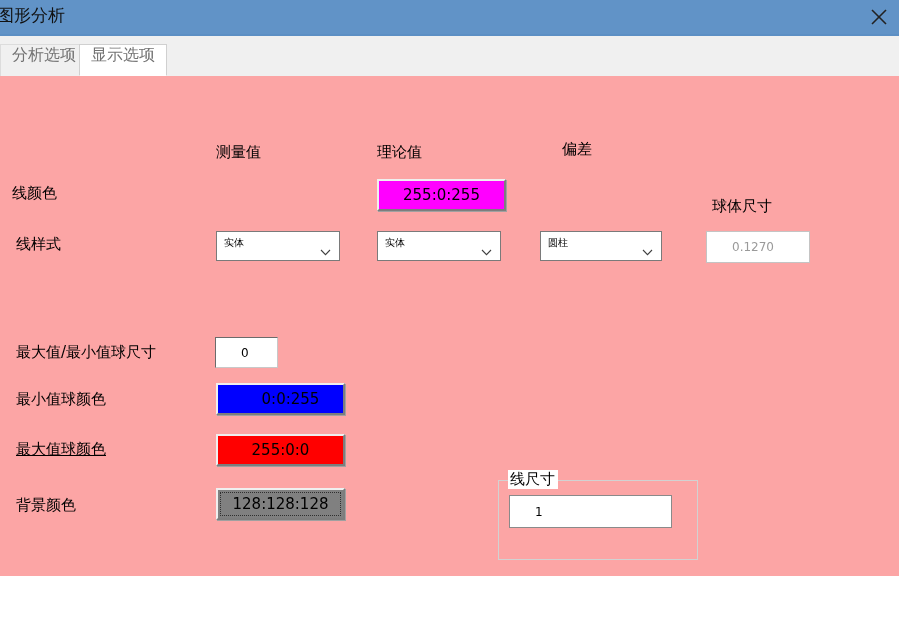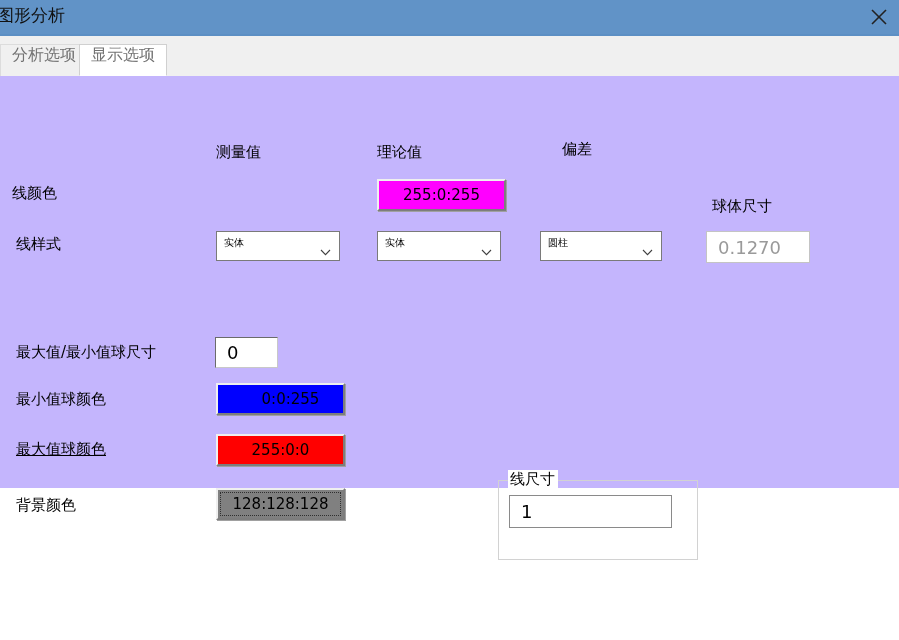--- a/index.html
+++ b/index.html
@@ -76,22 +76,22 @@
     background: #ffffff;
     border: 1px solid #d0d0d0;
     border-bottom: 1px solid #ffffff;
     z-index: 3;
   }
 
   
   #content {
     position: absolute;
     left: 0; top: 76px;
-    width: 899px; height: 412px;
-    background: #c4b5fd;
+    width: 899px; height: 500px;
+    background: #fca5a5;
   }
   .lbl {
     position: absolute;
     font-size: 15px;
     color: #000000;
     white-space: nowrap;
   }
 
   
   .color-btn {
@@ -143,23 +143,23 @@
     width: 11px; height: 7px;
   }
 
   
   .textbox {
     position: absolute;
     box-sizing: border-box;
     background: #ffffff;
     border: 1px solid #8a8a8a;
     font-family: "DejaVu Sans", "Liberation Sans", sans-serif;
-    font-size: 18px;
-    color: #000000;
-    padding: 0 11px;
+    font-size: 12px;
+    color: #000000;
+    padding: 0 25px;
     outline: none;
   }
   .textbox.sunken {
     border-top: 1px solid #6b6b6b;
     border-left: 1px solid #6b6b6b;
     border-right: 1px solid #c8c8c8;
     border-bottom: 1px solid #c8c8c8;
   }
   .textbox.disabled {
     color: #9a9a9a;

